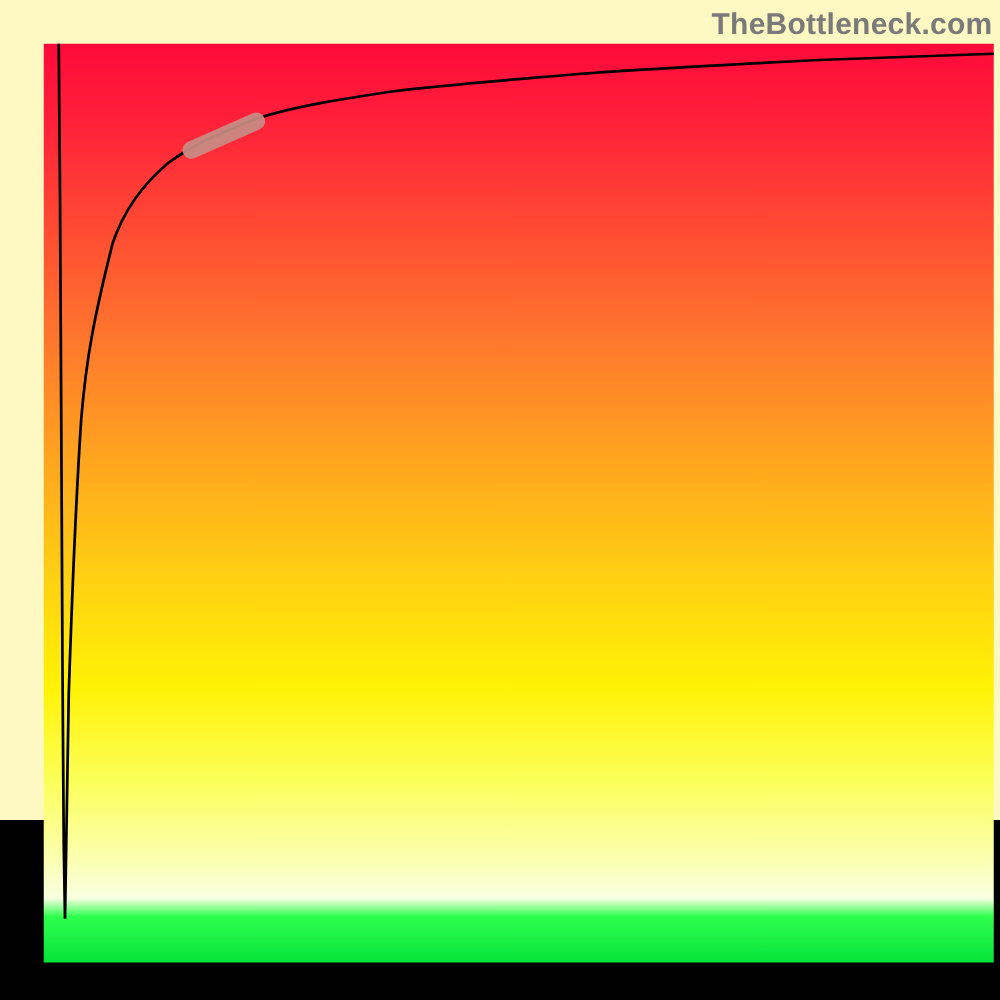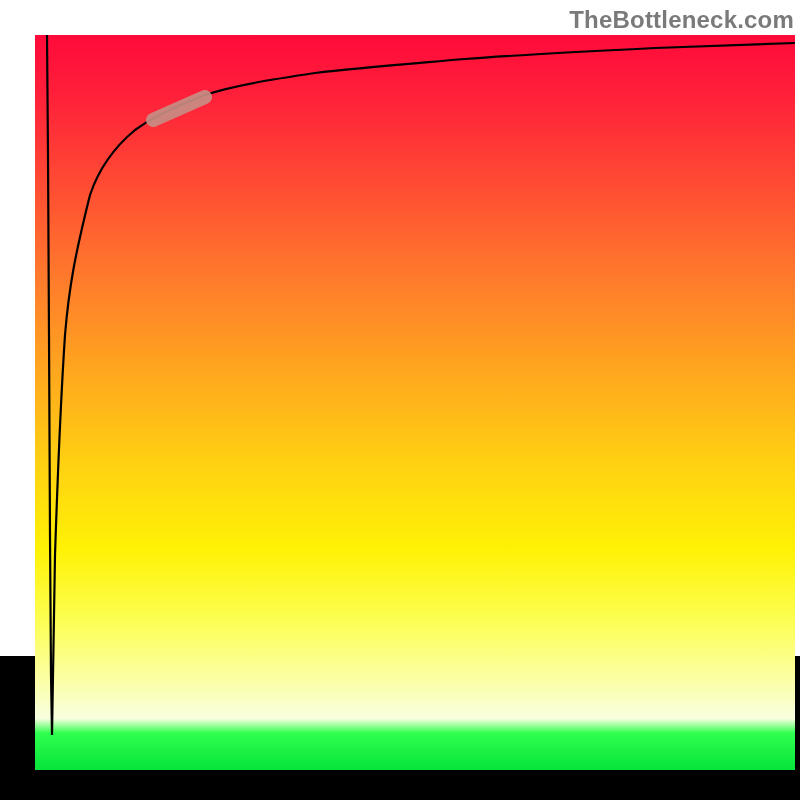--- a/index.html
+++ b/index.html
@@ -7,21 +7,21 @@
     padding: 0;
     width: 800px;
     height: 800px;
     background: #000;
     overflow: hidden;
   }
   .stage {
     position: relative;
     width: 800px;
     height: 656px;
-    background: #ffffff;
+    background: #fef9c3;
   }
   .plot-area {
     position: absolute;
     left: 35px;
     top: 35px;
     width: 760px;
     height: 735px;
     
     background: linear-gradient(
       to bottom,

